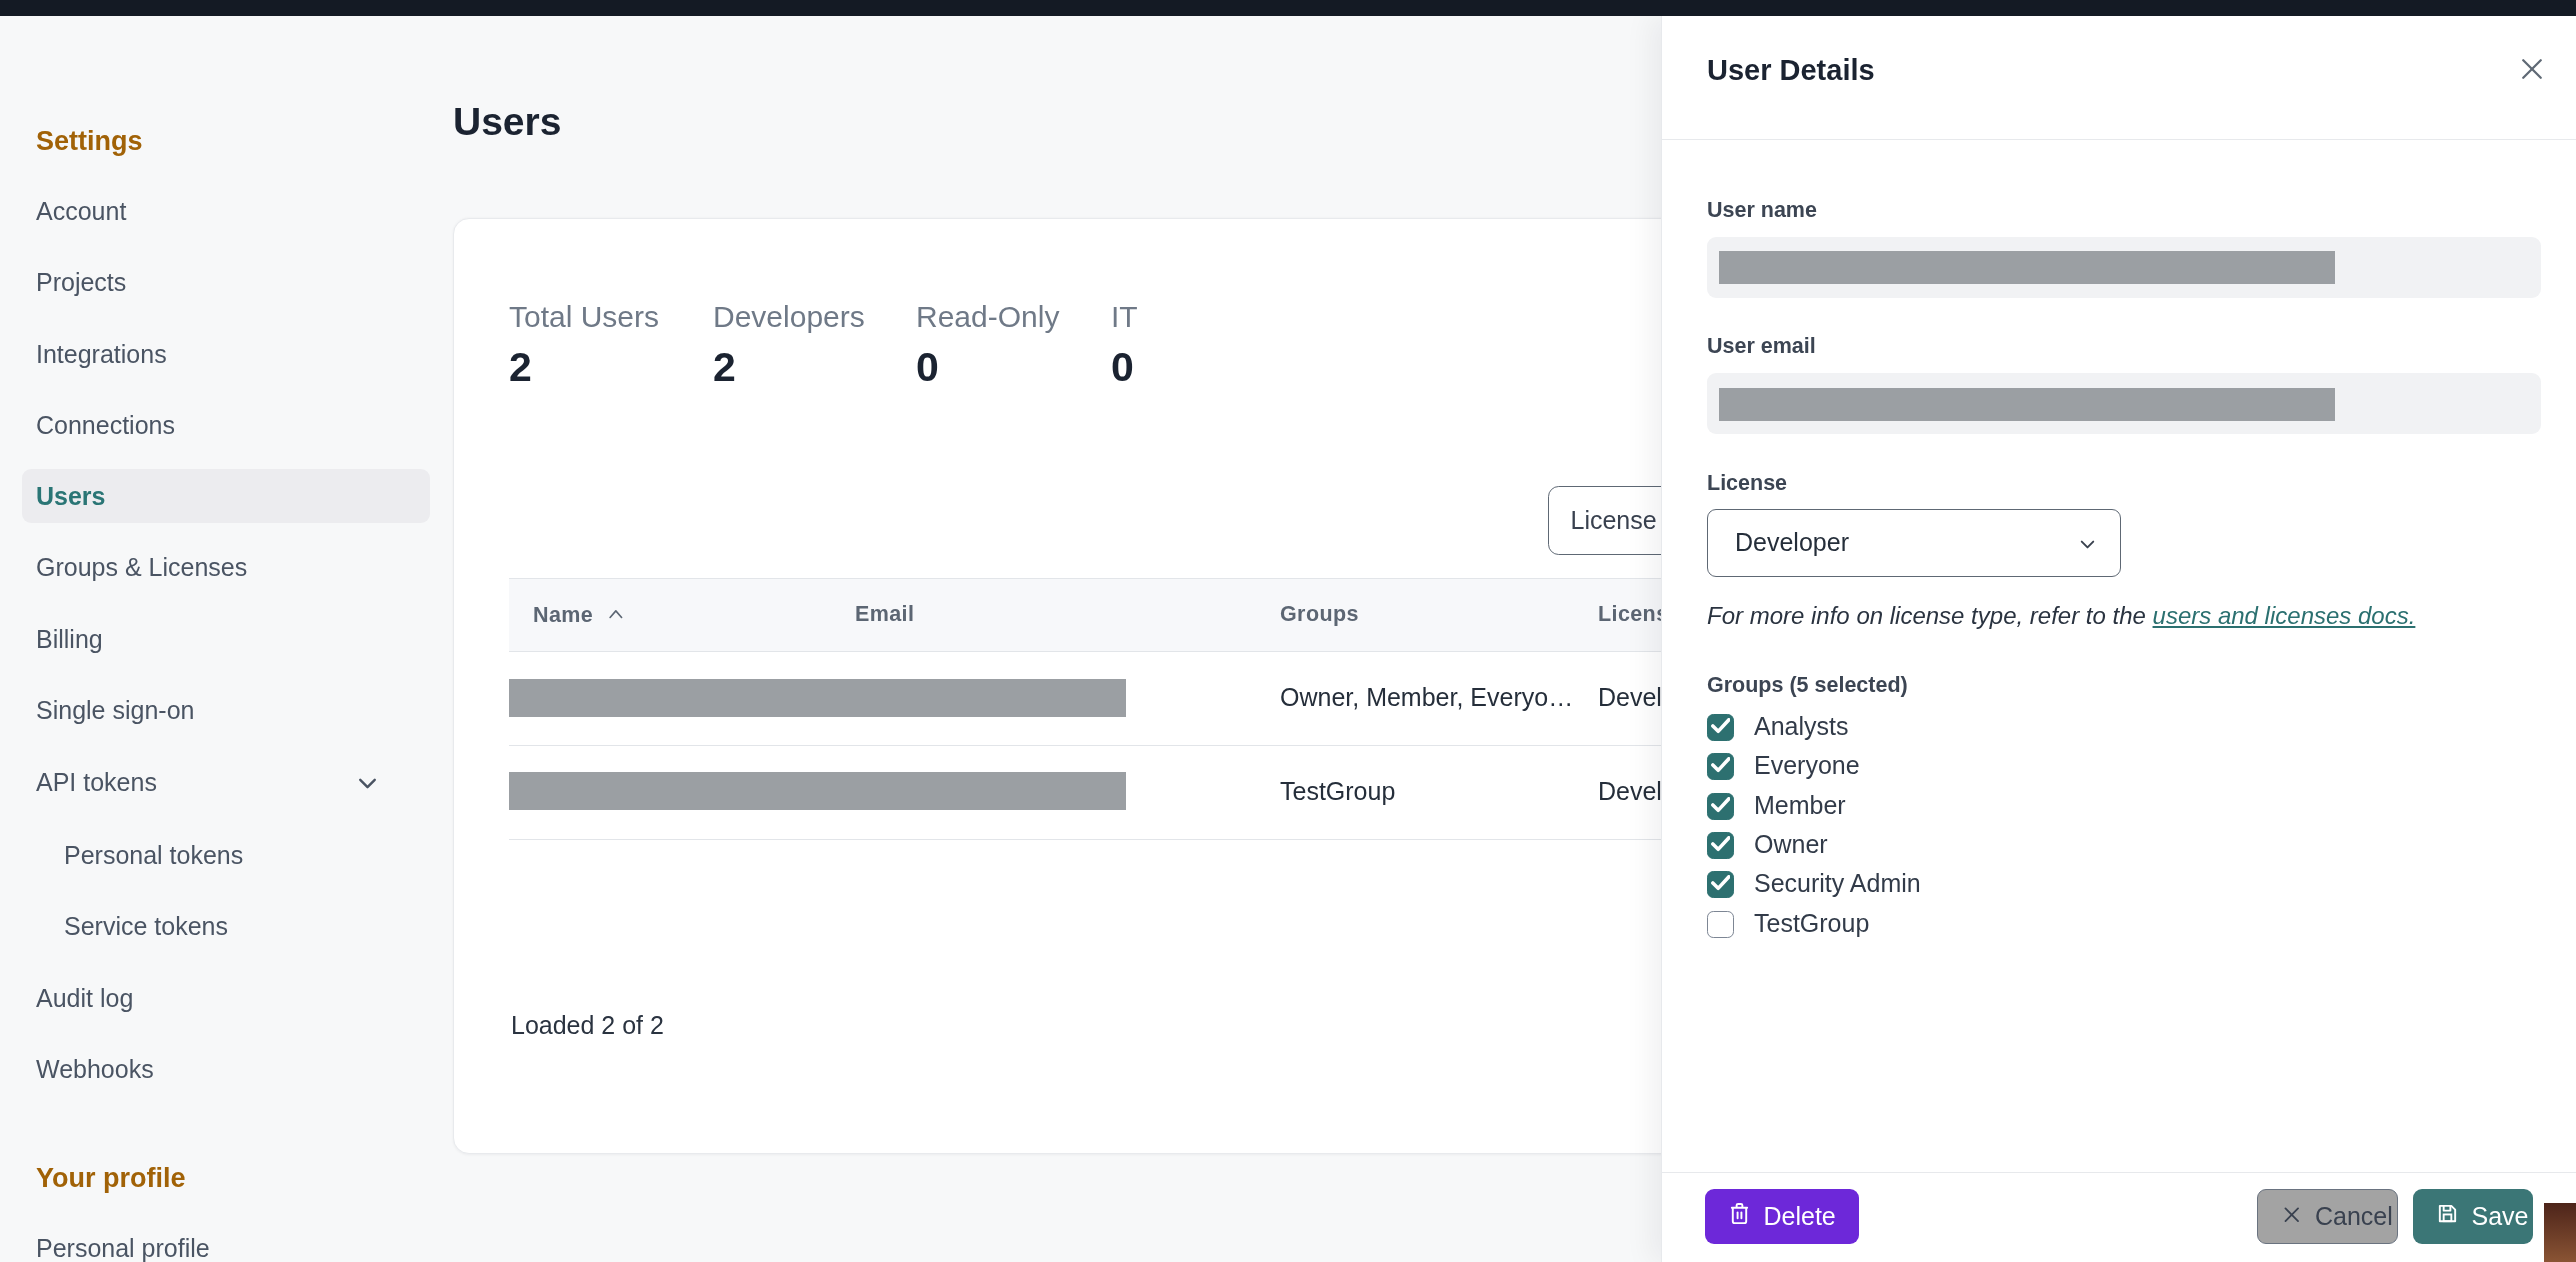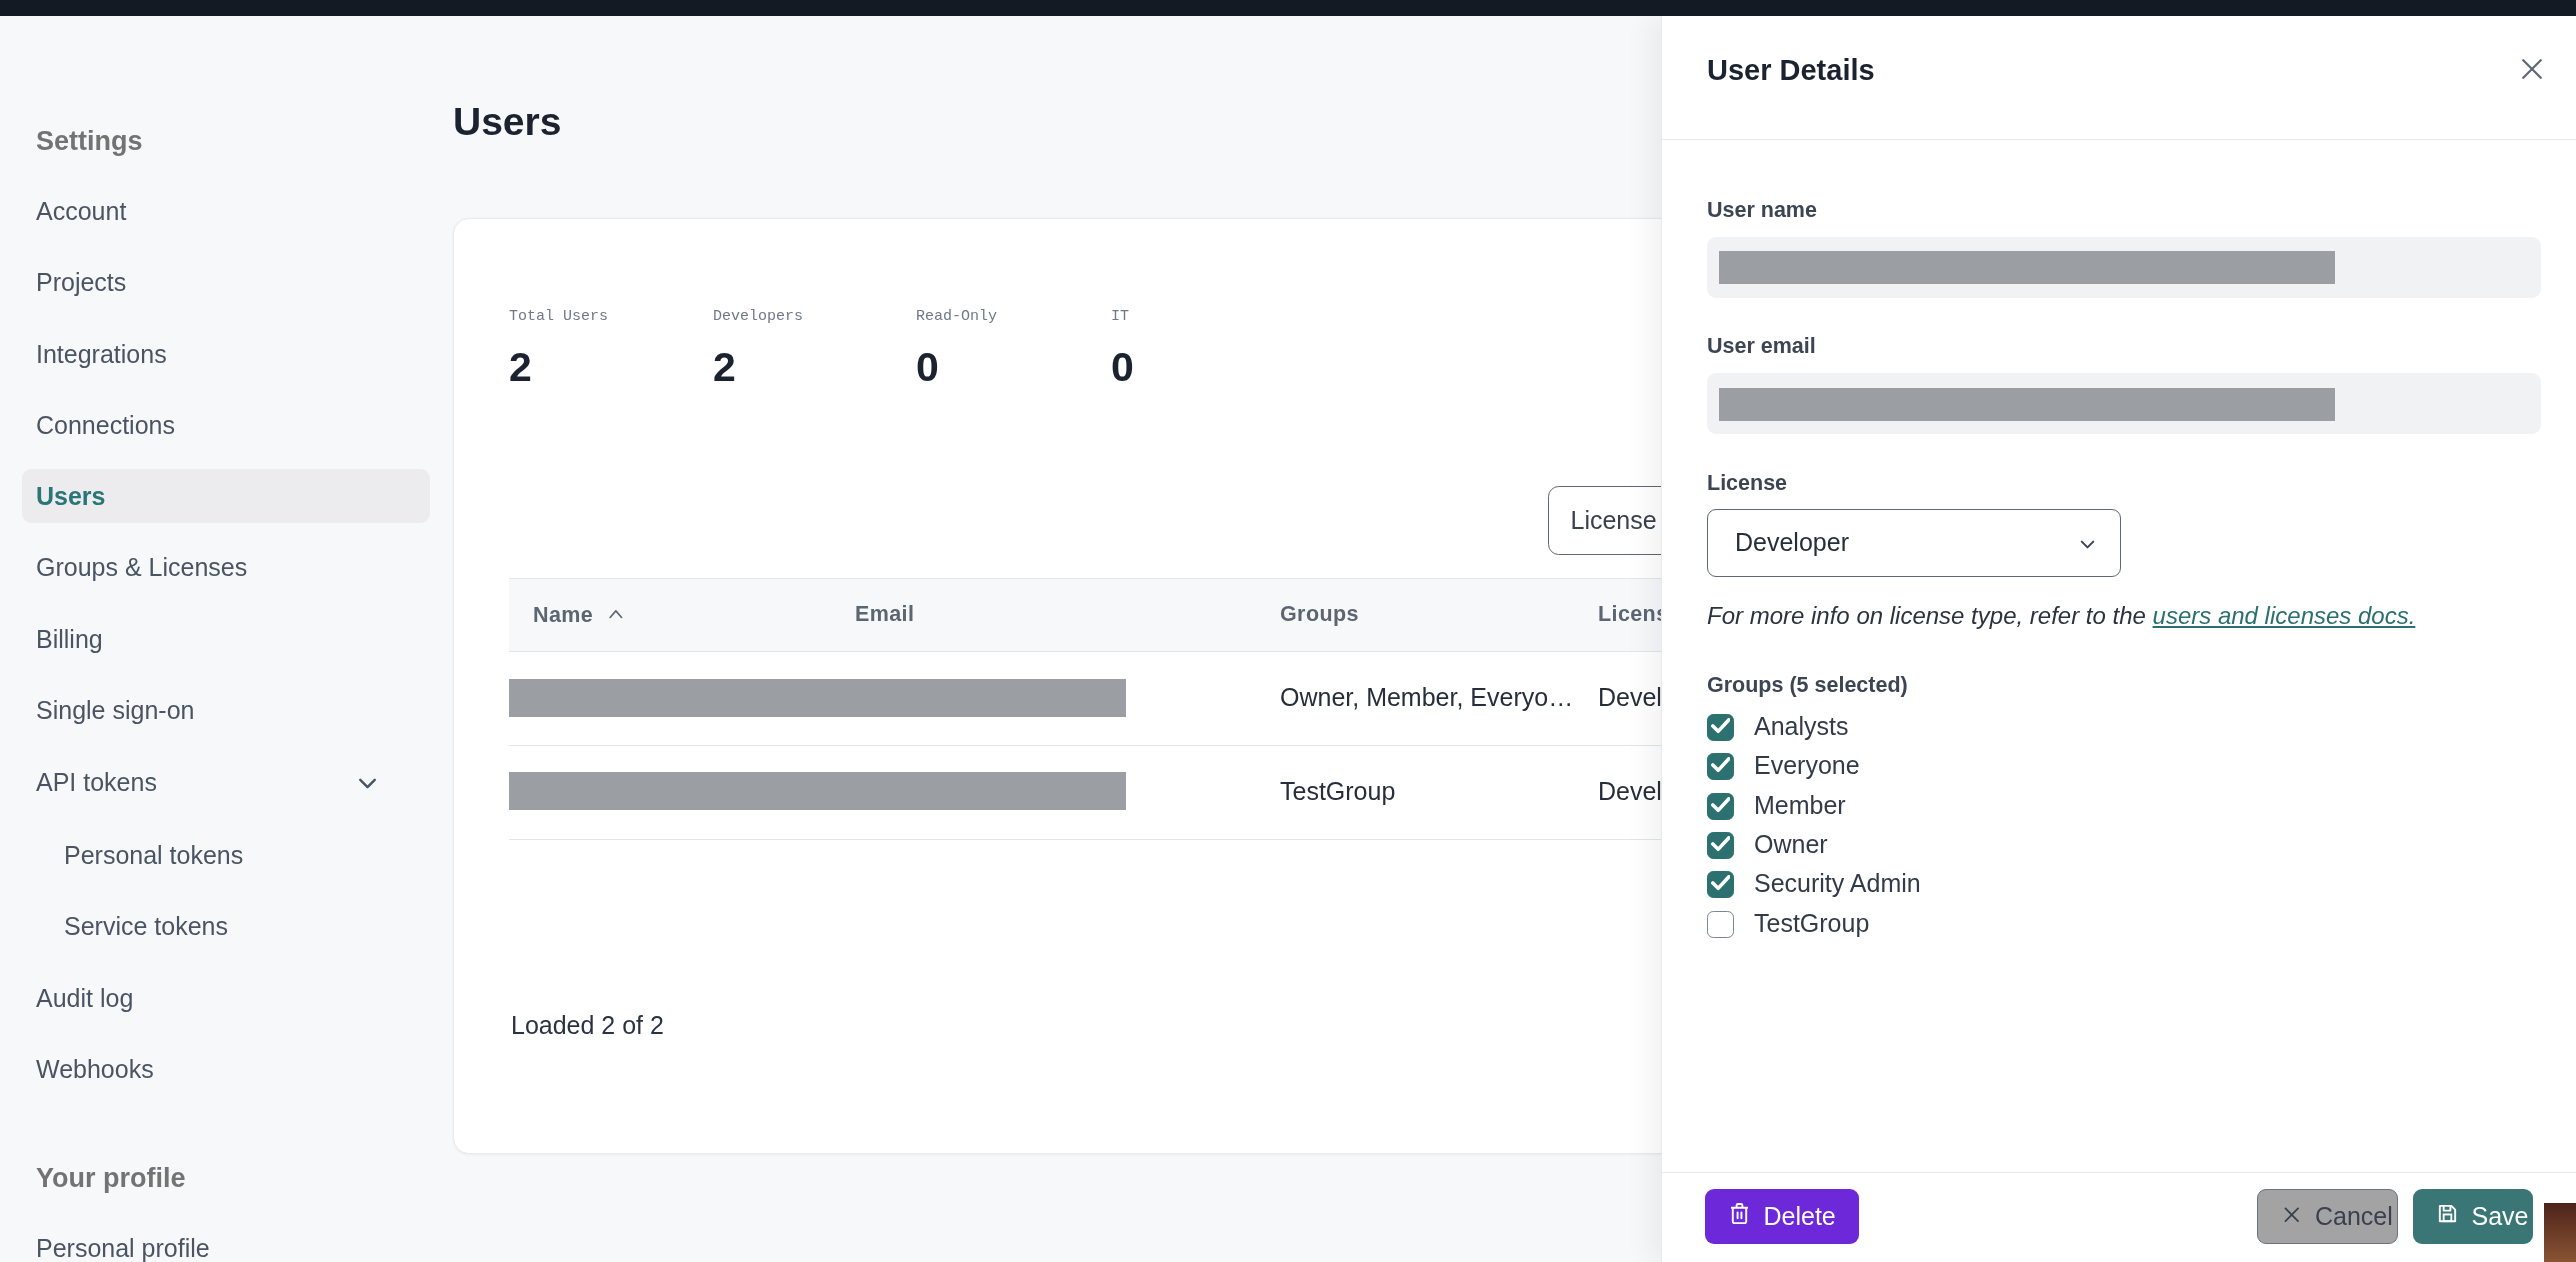--- a/index.html
+++ b/index.html
@@ -3,34 +3,34 @@
 <meta charset="utf-8">
 <style>
   * { margin:0; padding:0; box-sizing:border-box; }
   html,body { width:2576px; height:1263px; overflow:hidden; background:#f7f8f9;
               font-family:"Liberation Sans", sans-serif; }
 
   .topbar { position:absolute; left:0; top:0; width:2576px; height:16px; background:#141a24; z-index:30; }
 
   
   .sidebar { position:absolute; left:0; top:16px; width:447px; height:1247px; }
-  .side-heading { position:absolute; left:36px; font-size:27px; font-weight:700; color:#737373; line-height:34px;text-align:right; }
+  .side-heading { position:absolute; left:36px; font-size:27px; font-weight:700; color:#a16207; line-height:34px;text-align:right; }
   .side-item { position:absolute; left:36px; font-size:25px; color:#4a5463; line-height:32px; cursor:pointer; white-space:nowrap; }
   .side-item.child { left:64px; }
   .active-pill { position:absolute; left:21.5px; top:453px; width:408px; height:54px; background:#ececef; border-radius:9px; }
   .side-item.active { color:#2a7575; font-weight:700; }
   .side-chevron { position:absolute; left:353px; top:753px; width:29px; height:29px; }
 
   
   .main-title { position:absolute; left:453px; top:100px; font-size:39px; font-weight:700; color:#1b2331; }
   .card { position:absolute; left:453px; top:218px; width:2087px; height:936px; background:#ffffff;
           border:0.9px solid #e8eaed; border-radius:16px; box-shadow:0 0.9px 2.7px rgba(16,24,40,.05); }
 
   .stat { position:absolute; top:83px; }
-  .stat-label { font-size:15px; color:#6f7987; line-height:29px;font-family:Liberation Mono, monospace; }
+  .stat-label { font-size:30px; color:#6f7987; line-height:29px; }
   .stat-value { font-size:41px; font-weight:700; color:#1b2331; line-height:50px; margin-top:10.7px; }
 
   .search-box { position:absolute; left:55px; top:267px; width:993px; height:69px; border:1.8px solid #5e6874;
                 border-radius:12.5px; background:#fff; }
   .search-icon { position:absolute; left:23px; top:19.7px; }
   .search-input { position:absolute; left:66px; top:1.8px; width:903px; height:62px; border:0; outline:0;
                   font-size:25px; color:#252e3a; background:transparent; font-family:"Liberation Sans",sans-serif; }
   .search-input::placeholder { color:#6b7380; opacity:1; }
 
   .license-filter { position:absolute; left:1094px; top:267px; width:250px; height:69px; border:1.8px solid #5e6874;

